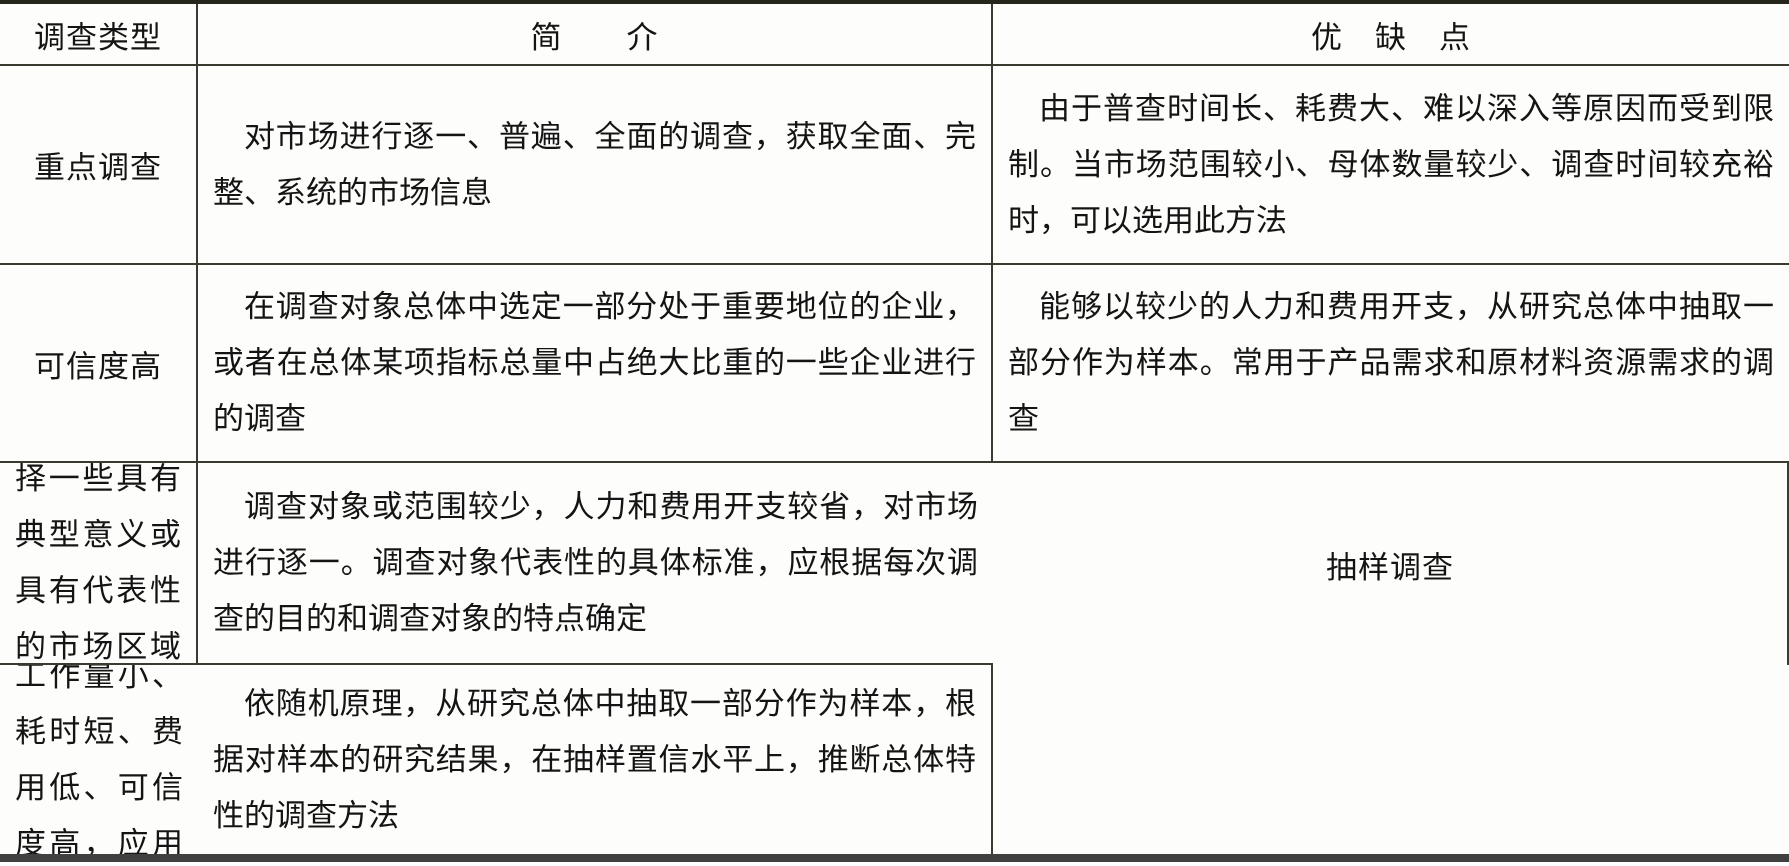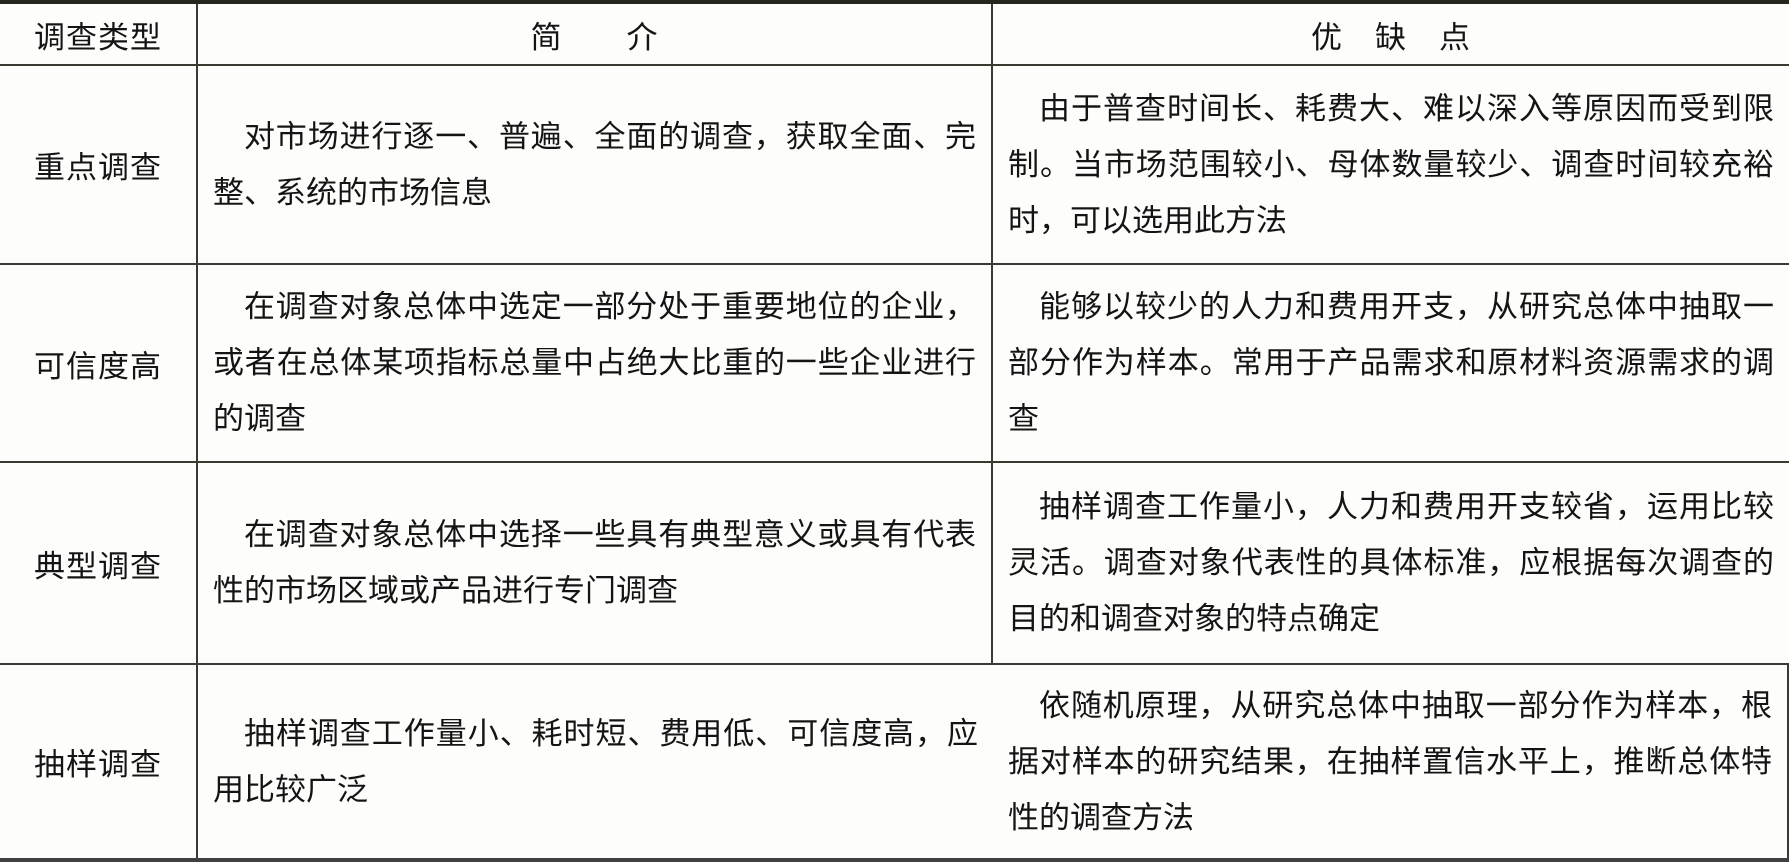--- a/index.html
+++ b/index.html
@@ -13,21 +13,21 @@
     overflow: hidden;
     font-family: "Liberation Serif", "DejaVu Serif", serif;
     color: #141414;
   }
   .doc-table {
     box-sizing: border-box;
     width: 1789px;
     height: 862px;
     background: #fdfdfc;
     border-top: 4px solid #26261d;
-    border-bottom: 4px solid #404040;
+    border-bottom: 8px solid #404040;
     display: grid;
     grid-template-columns: 198px 795px 1fr;
     grid-template-rows: 62px 199px 198px 202px 1fr;
   }
   .cell {
     box-sizing: border-box;
     overflow: hidden;
   }
   
   .col1, .col2 { border-right: 2px solid #3a3a31; }
@@ -86,28 +86,25 @@
   <div class="cell col1 hline center-cell">
     <span class="type-label">可信度高</span>
   </div>
   <div class="cell col2 hline text-cell">
     <p class="para">在调查对象总体中选定一部分处于重要地位的企业，或者在总体某项指标总量中占绝大比重的一些企业进行的调查</p>
   </div>
   <div class="cell hline text-cell">
     <p class="para">能够以较少的人力和费用开支，从研究总体中抽取一部分作为样本。常用于产品需求和原材料资源需求的调查</p>
   </div>
 
-  <div class="cell col1 hline center-cell">
-    <span class="type-label">典型调查</span>
-  </div>
   <div class="cell col2 hline text-cell">
     <p class="para">在调查对象总体中选择一些具有典型意义或具有代表性的市场区域或产品进行专门调查</p>
   </div>
   <div class="cell hline text-cell">
-    <p class="para">抽样调查工作量小，人力和费用开支较省，运用比较灵活。调查对象代表性的具体标准，应根据每次调查的目的和调查对象的特点确定</p>
+    <p class="para">调查对象或范围较少，人力和费用开支较省，对市场进行逐一。调查对象代表性的具体标准，应根据每次调查的目的和调查对象的特点确定</p>
   </div>
 
   <div class="cell col1 center-cell">
     <span class="type-label">抽样调查</span>
   </div>
   <div class="cell text-cell">
     <p class="para">抽样调查工作量小、耗时短、费用低、可信度高，应用比较广泛</p>
   </div>
   <div class="cell col2 text-cell">
     <p class="para">依随机原理，从研究总体中抽取一部分作为样本，根据对样本的研究结果，在抽样置信水平上，推断总体特性的调查方法</p>

